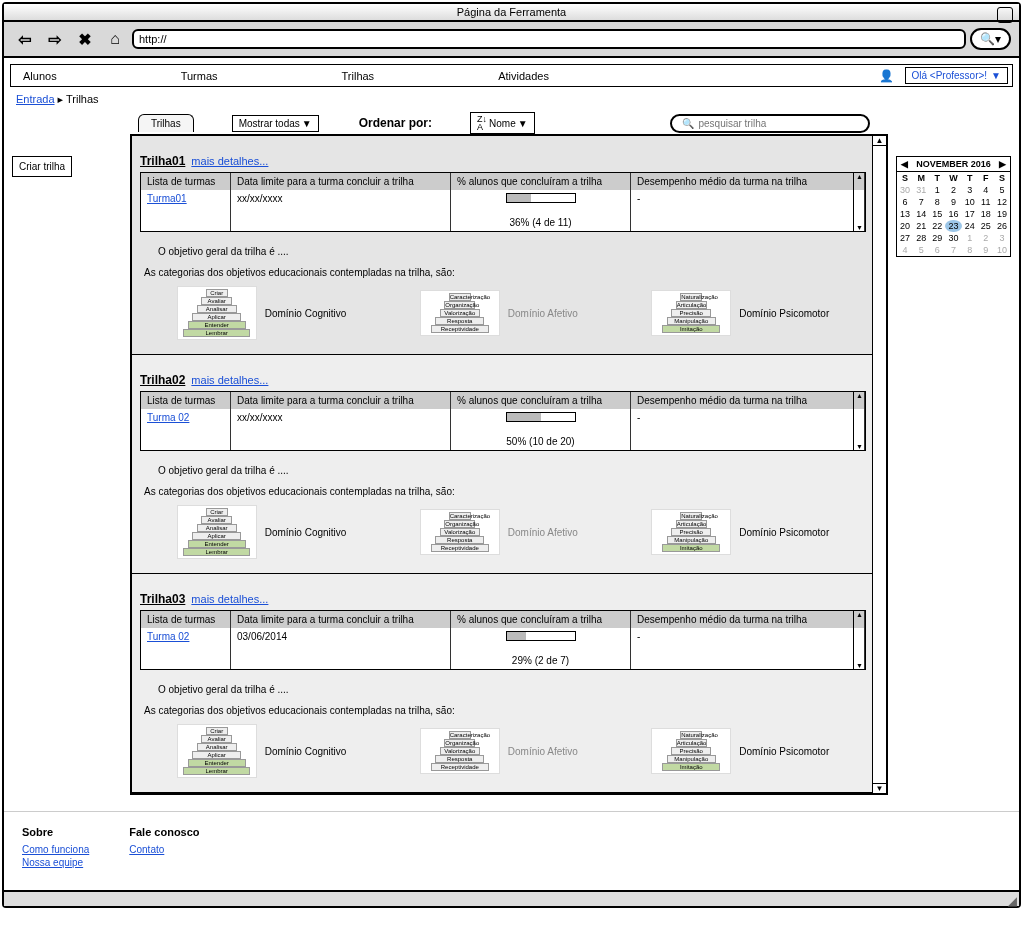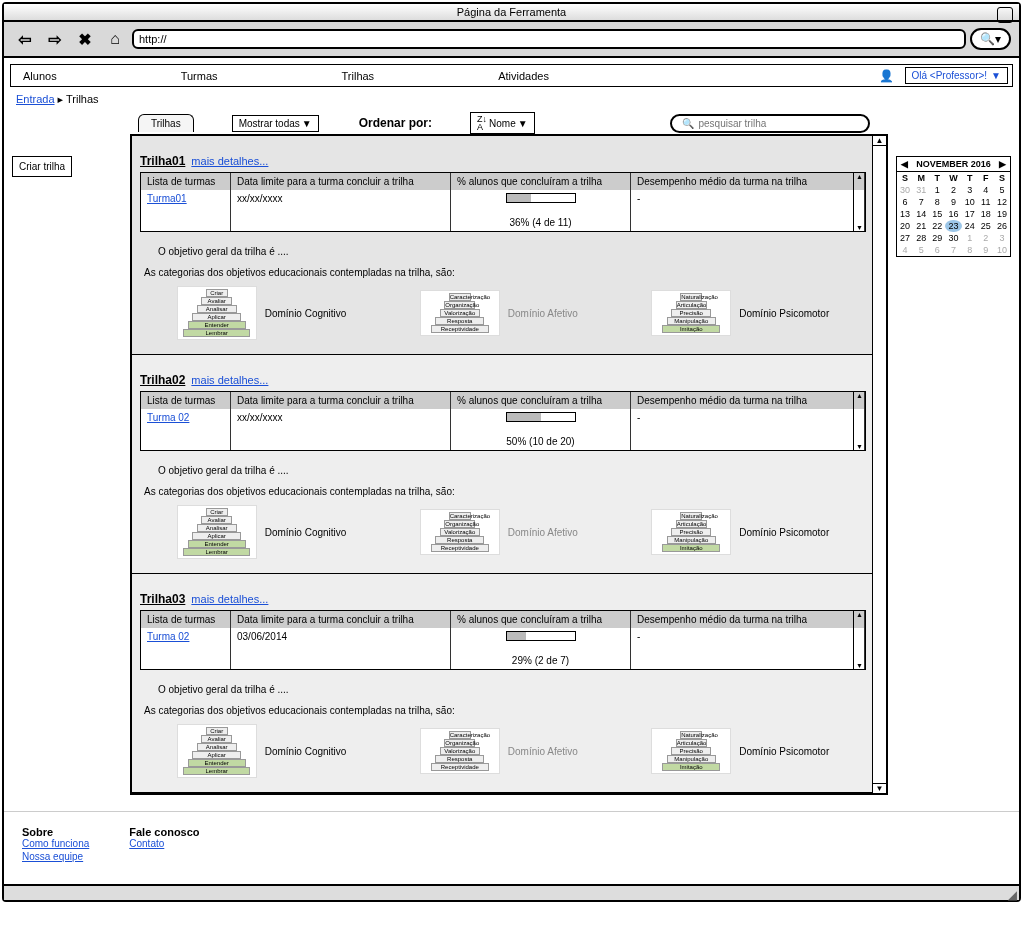--- a/index.html
+++ b/index.html
@@ -71,21 +71,21 @@
 .pyr-label { font-size: 10px; }
 .pyr-label.dim { color: #888; }
 .calendar { border: 1.5px solid #000; font-size: 9px; }
 .cal-head { display: flex; justify-content: space-between; padding: 2px 4px; font-weight: bold; border-bottom: 1px solid #000; }
 .cal-grid { display: grid; grid-template-columns: repeat(7, 1fr); text-align: center; }
 .cal-grid div { padding: 1px 0; }
 .cal-dow { font-weight: bold; }
 .cal-dim { color: #aaa; }
 .cal-today { background: #9cc6e8; border-radius: 50%; }
 .footer { display: flex; gap: 40px; padding: 14px 18px 20px 18px; border-top: 1px solid #ccc; margin-top: 8px; font-size: 11px; }
-.footer-col h4 { font-size: 11px; font-weight: bold; }
+.footer-col h4 { font-size: 11px; font-weight: bold; margin-bottom: 6px; }
 .footer-col a { display: block; color: #1a4fd6; text-decoration: underline; font-size: 10px; margin-bottom: 2px; }
 .status-bar { background: #ddd; border-top: 2px solid #000; height: 16px; position: relative; }
 .status-bar::after { content: "◢"; position: absolute; right: 2px; bottom: -2px; font-size: 12px; color: #666; }
 </style>
 </head>
 <body>
 
 <div class="browser-chrome">
   <div class="title-bar">Página da Ferramenta</div>
   <div class="toolbar">

